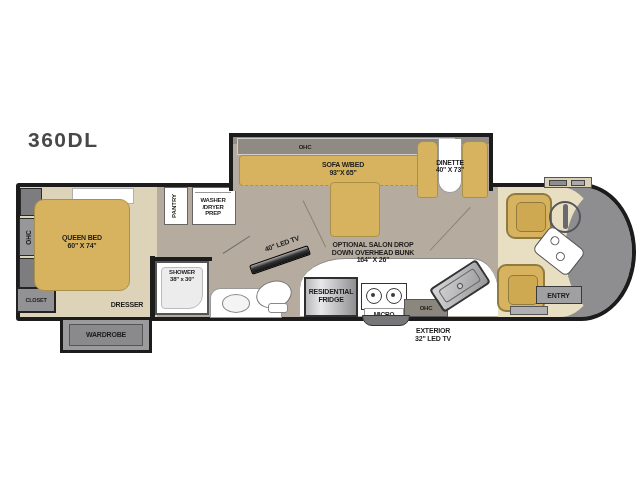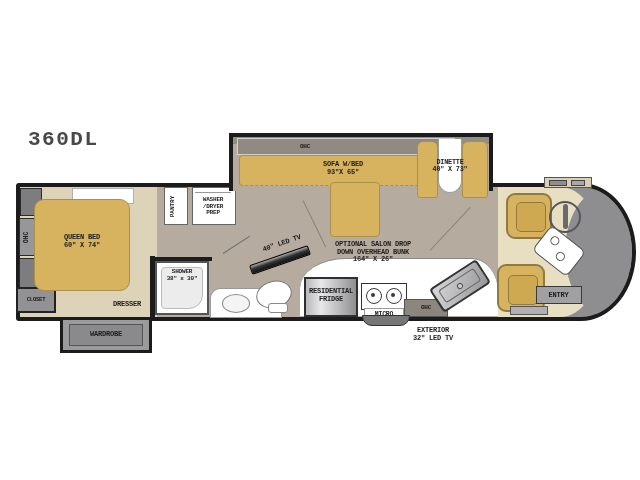--- a/index.html
+++ b/index.html
@@ -1,17 +1,17 @@
 <!DOCTYPE html>
 <html><head>
 <meta charset="utf-8">
 <style>
   html,body{margin:0;padding:0;background:#fff;}
   #stage{position:relative;width:640px;height:480px;background:#ffffff;overflow:hidden;
-         font-family:Liberation Mono, monospace;color:#1d1d1d;}
+         font-family:Liberation Sans, sans-serif;color:#1d1d1d;}
   .abs{position:absolute;box-sizing:border-box;}
   .lbl{white-space:pre-line;line-height:1.1;font-weight:700;text-align:center;
        font-size:7px;letter-spacing:-0.2px;color:#1d1d1d;}
   .vlbl{font-weight:700;font-size:6.5px;letter-spacing:0;color:#1d1d1d;
         transform:rotate(-90deg);transform-origin:center;white-space:nowrap;}
   .tan{background:#d7b35f;border:1.5px solid #a9914c;border-radius:5px;}
   .line{height:0;border-top:1.2px solid #8a8274;}
   .wall{background:#1c1c1c;}
   .seat-inner{position:absolute;background:#cfa952;border:1px solid #8f7a3f;border-radius:5px;}
   .burner{position:absolute;width:14px;height:14px;border:1.5px solid #3a3a3a;border-radius:50%;}

